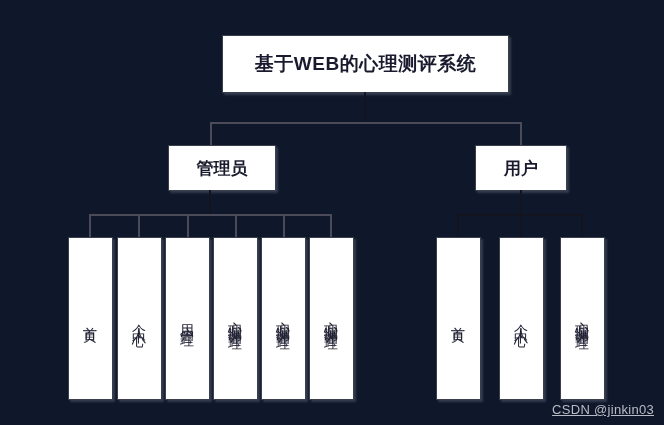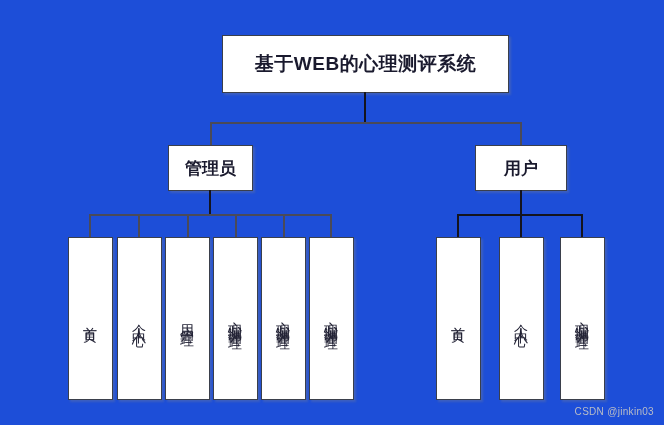--- a/index.html
+++ b/index.html
@@ -8,21 +8,21 @@
     padding: 0;
     background: #ffffff;
   }
   body {
     font-family: "Liberation Sans", "DejaVu Sans", sans-serif;
   }
   #canvas {
     position: relative;
     width: 664px;
     height: 425px;
-    background: #1d4ed8;
+    background: #0f172a;
     overflow: hidden;
   }
 
   
   .node {
     position: absolute;
     box-sizing: border-box;
     background: #ffffff;
     border: 1px solid #3a3f4b;
     box-shadow: 1.5px 1.5px 2px rgba(120,130,150,0.35);
@@ -36,21 +36,21 @@
     left: 222px;
     top: 35px;
     width: 287px;
     height: 58px;
     font-size: 19px;
     font-weight: 700;
     letter-spacing: 0.5px;
   }
 
   .node-l2 {
-    width: 85px;
+    width: 108px;
     height: 46px;
     top: 145px;
     font-size: 17px;
     font-weight: 700;
   }
   .node-admin { left: 168px; }
   .node-user  { left: 475px; width: 92px; font-family: Liberation Mono, monospace; }
 
   .node-leaf {
     top: 237px;
@@ -77,24 +77,25 @@
   .conn-h { height: 2px; }
   .conn-thin { background: #4a4a58; }
   .conn-thin.conn-v { width: 2px; }
   .conn-thin.conn-h { height: 2px; }
 
   
   #watermark {
     position: absolute;
     right: 10px;
     bottom: 8px;
-    font-size: 10px;
+    font-size: 13px;
     color: #b9bcc6;
     letter-spacing: 0.3px;
     user-select: none;
+    text-decoration: underline;
   }
 </style>
 </head>
 <body>
 
 <div id="canvas">
 
   <div class="node node-root">
     <span>基于WEB的心理测评系统</span>
   </div>

